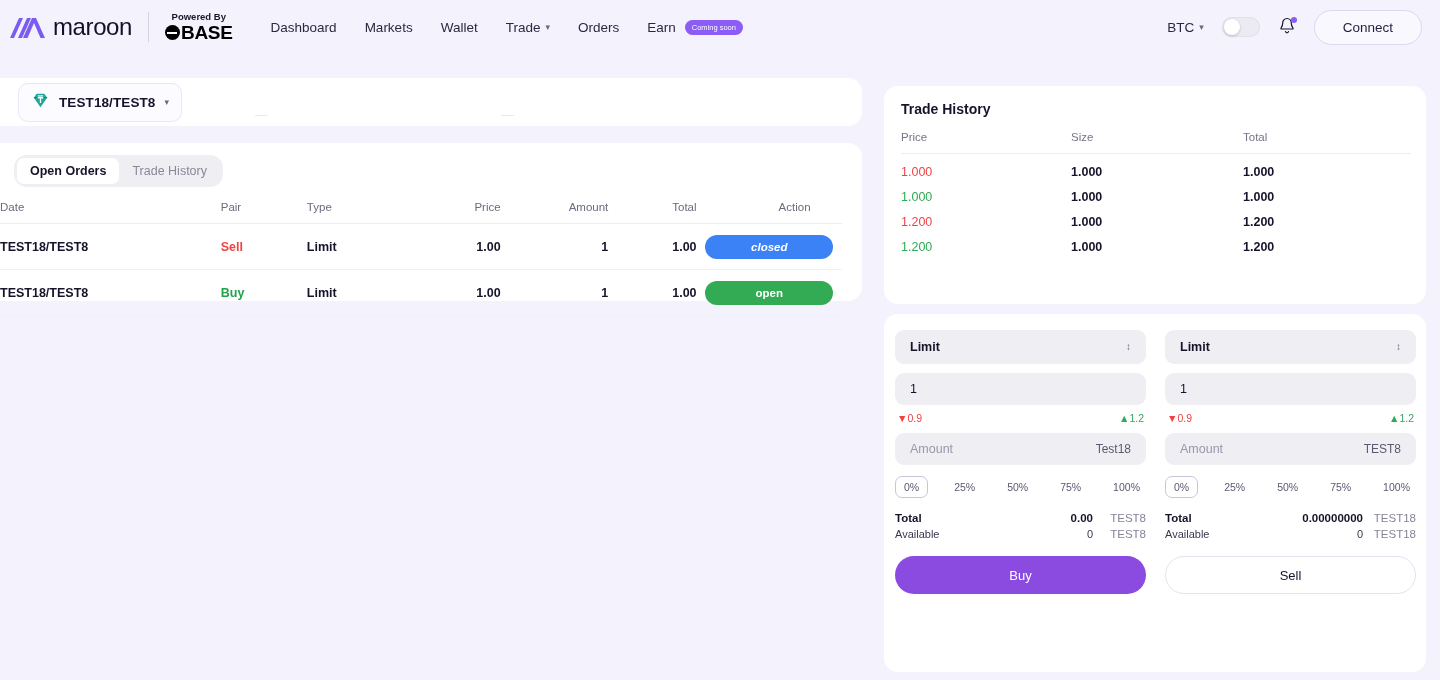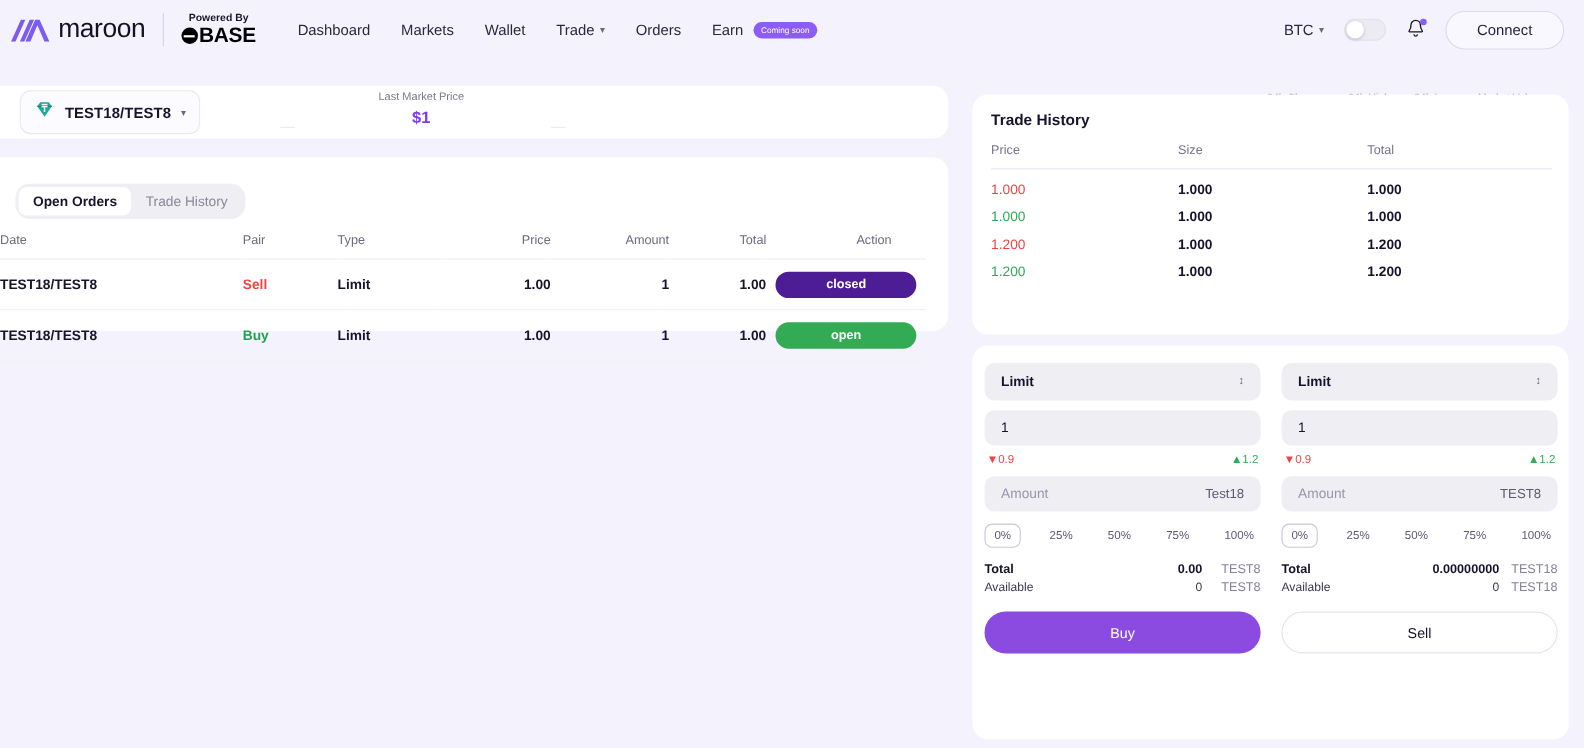--- a/index.html
+++ b/index.html
@@ -106,21 +106,21 @@
   .stat-label { font-size: 9.5px; color: #7c778d; white-space: nowrap; }
   .stat-value { font-size: 13px; font-weight: bold; color: #17132b; margin-top: 6px; white-space: nowrap; }
   .stat-value.neg { color: #ef4444; font-size: 10.5px; font-weight: normal; }
 
   
   .orders-panel {
     position: absolute; left: -14px; top: 143px; width: 876px; height: 158px;
     background: #fff; border-radius: 14px;
   }
   .tabs {
-    display: inline-flex; margin: 24px 0 0 28px;
+    display: inline-flex; margin: 12px 0 0 28px;
     background: #efeef3; border-radius: 13px; padding: 3px;
   }
   .tab {
     font-size: 12.5px; padding: 6px 13px; border-radius: 7px;
     color: #8b8799; cursor: pointer;
   }
   .tab.active { background: #fff; color: #17132b; font-weight: bold; }
 
   .otable { width: 842px; margin: 14px 0 0 14px; border-collapse: collapse; padding-left: 20px; }
   .otable th {
@@ -135,21 +135,21 @@
     text-align: right; padding: 11px 0 10px 0;
     border-bottom: 1px solid #f2f0f7;
   }
   .otable td.sell { color: #ef4444; }
   .otable td.buy  { color: #22a24c; }
   .pill {
     display: inline-block; width: 128px; padding: 6px 0; border-radius: 14px;
     font-size: 11.5px; color: #fff; font-weight: bold; text-align: center;
     cursor: pointer;
   }
-  .pill.closed { background: #4c1d95; }
+  .pill.closed { background: #3b82f6; font-style: italic; }
   .pill.open { background: #32ab54; }
 
   
   .th-panel {
     position: absolute; left: 884px; top: 86px; width: 542px; height: 218px;
   }
   .th-title { font-size: 14px; font-weight: bold; color: #17132b; margin: 15px 0 0 17px; }
   .thtable { width: 510px; margin: 14px 0 0 17px; border-collapse: collapse; }
   .thtable th {
     font-size: 11.5px; color: #77738a; font-weight: normal; text-align: left;
@@ -286,24 +286,20 @@
           <path d="M7.2 5.2 L12.8 5.2" stroke="#ffffff" stroke-width="1.2" fill="none"></path>
         </svg>
       </span>
       <span class="pair-name">TEST18/TEST8</span>
       <span class="chev">▾</span>
     </div>
   </div>
   <div class="dash d1">—</div>
   <div class="dash d2">—</div>
 
-  <div class="lmp">
-    <div class="lmp-label">Last Market Price</div>
-    <div class="lmp-value">$1</div>
-  </div>
 
   <div class="stats">
     <div class="stat">
       <div class="stat-label">24h Change</div>
       <div class="stat-value neg">0.00</div>
     </div>
     <div class="stat">
       <div class="stat-label">24h High</div>
       <div class="stat-value">$1.2</div>
     </div>

